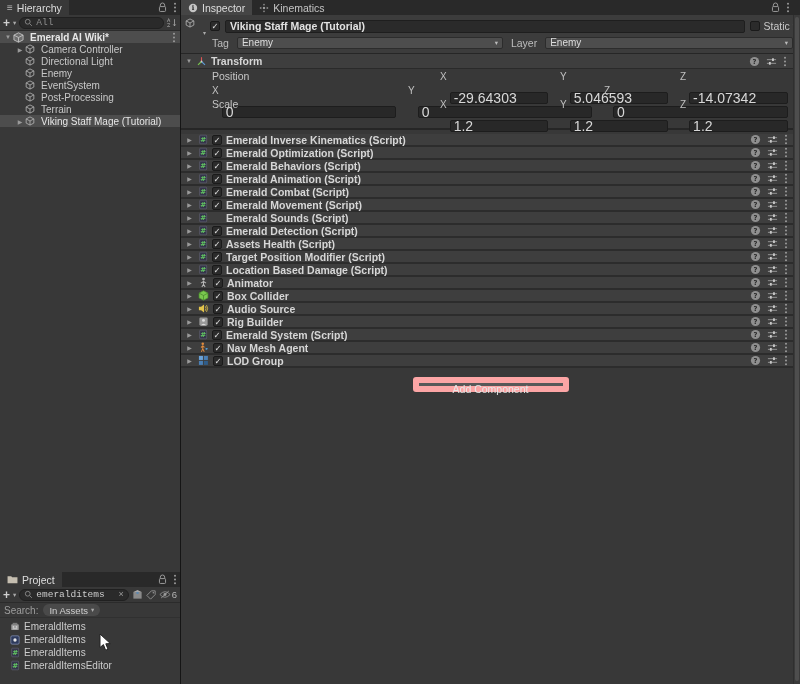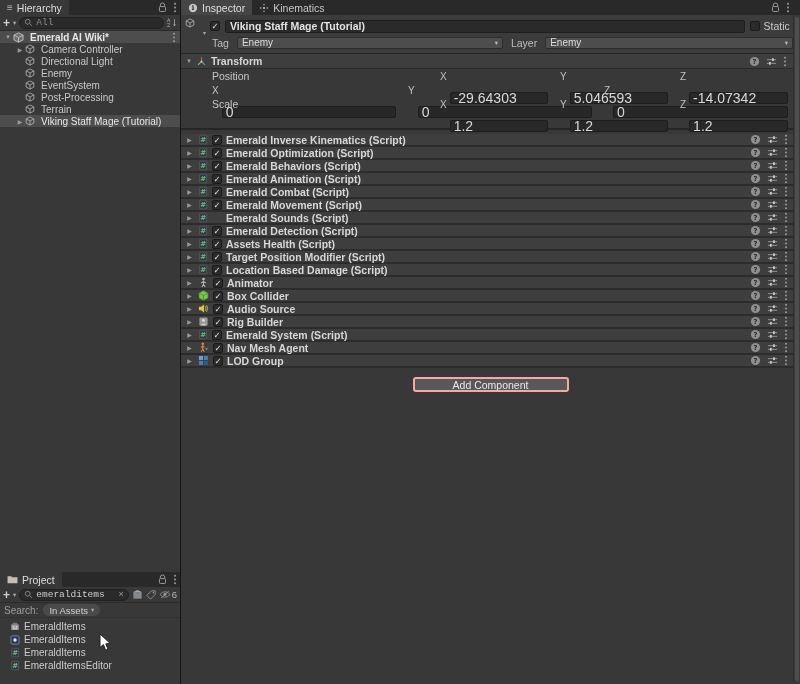--- a/index.html
+++ b/index.html
@@ -70,21 +70,21 @@
   .t-group .ax{color:#c0c0c0;font-size:10px;flex:none;}
   .t-group input{flex:1;min-width:0;height:12px;background:#282828;border:1px solid #1d1d1d;border-radius:2px;color:#d8d8d8;font-size:14px;padding:0 3px;font-family:inherit;outline:none;margin-top:44px;}
 
   .components{margin-top:4px;flex:none;}
   .comp-row{height:13px;background:#3e3e3e;border-bottom:2px solid #2c2c2c;display:flex;align-items:center;padding:0 4px;gap:4px;}
   .comp-row .arrow{font-size:6px;color:#9a9a9a;width:9px;text-align:center;flex:none;}
   .comp-row .c-lbl{font-weight:bold;font-size:10.5px;color:#d6d6d6;white-space:nowrap;overflow:hidden;}
   .cb-slot{width:10px;flex:none;}
 
   .addc-wrap{flex:none;display:flex;justify-content:center;margin-top:9px;}
-  .addc{width:156px;height:15px;background:#585858;border:2px solid #fca5a5;border-radius:3px;color:#e8e8e8;font-size:10.5px;font-family:inherit;padding:0;line-height:13px;}
+  .addc{width:156px;height:15px;background:#585858;border:6px solid #fca5a5;border-radius:3px;color:#e8e8e8;font-size:10.5px;font-family:inherit;padding:0;line-height:13px;}
 
   .scrollbar{position:absolute;right:0;top:15px;bottom:0;width:7px;background:#3a3a3a;border-left:1px solid #2f2f2f;}
   .scroll-thumb{position:absolute;left:1px;right:1px;top:2px;bottom:3px;background:#4e4e4e;border-radius:3px;}
 
   .cursor{position:absolute;left:99px;top:633px;z-index:50;pointer-events:none;}
 </style>
 </head>
 <body>
 
 <div class="screen">

